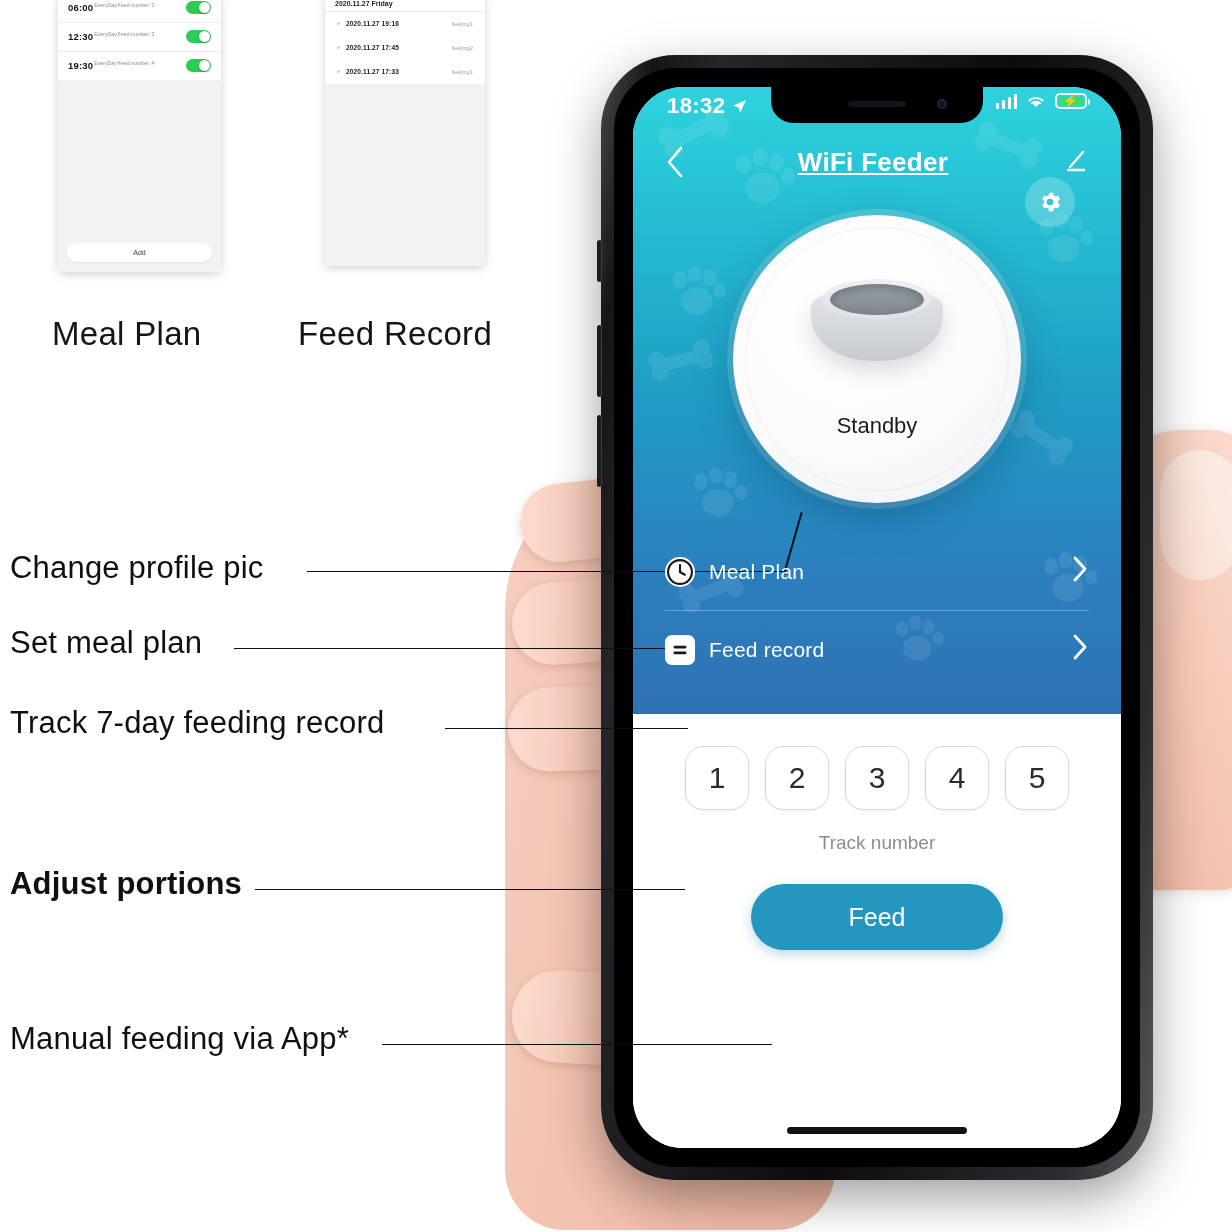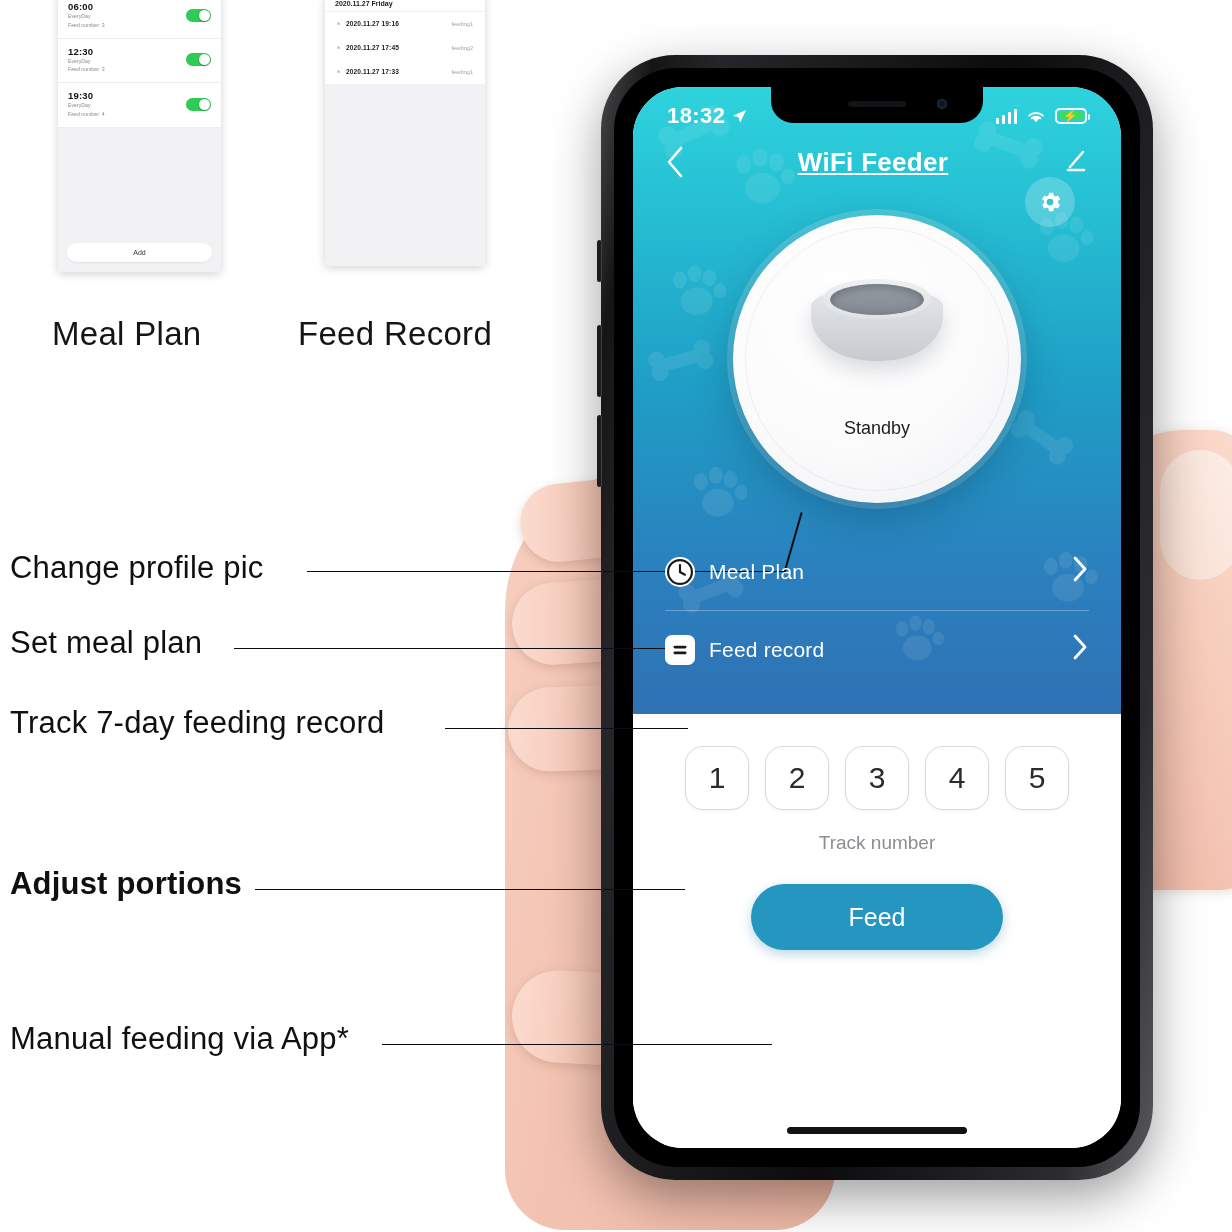--- a/index.html
+++ b/index.html
@@ -15,21 +15,21 @@
   
   .thumb{position:absolute;background:#fff;border-radius:4px;overflow:hidden;
          box-shadow:0 2px 10px rgba(0,0,0,.18);}
   .thumb-meal{left:58px;top:-6px;width:163px;height:278px;}
   .thumb-rec{left:325px;top:-6px;width:160px;height:272px;}
 
   .mp-body{position:absolute;inset:0;background:#f2f2f4;display:flex;flex-direction:column;}
   .mp-list{background:#fff;}
   .mp-row{display:flex;align-items:center;justify-content:space-between;
           padding:7px 10px 8px 10px;border-bottom:1px solid #ececee;}
-  .mp-left{display:flex;flex-direction:column;gap:1px;}
+  .mp-left{display:flex;flex-direction:row;gap:1px;}
   .mp-time{font-size:9.5px;font-weight:bold;color:#111;letter-spacing:.2px;}
   .mp-sub{font-size:5.2px;color:#8a8a8f;line-height:1.5;}
   .toggle{width:25px;height:13px;border-radius:7px;background:#2ecc55;position:relative;flex:none;
           box-shadow:inset 0 0 1px rgba(0,0,0,.12);}
   .toggle::after{content:"";position:absolute;right:1px;top:1px;width:11px;height:11px;border-radius:50%;
           background:#fff;box-shadow:0 1px 2px rgba(0,0,0,.3);}
   .mp-spacer{flex:1;background:#f2f2f4;}
   .mp-addwrap{padding:8px 9px 10px 9px;background:#f2f2f4;}
   .mp-add{background:#fff;border-radius:16px;text-align:center;padding:6px 0;
           font-size:7px;color:#333;box-shadow:0 1px 2px rgba(0,0,0,.08);}
@@ -100,21 +100,21 @@
   .notch .cam{position:absolute;right:36px;top:12px;width:10px;height:10px;border-radius:50%;
          background:#0e1722;box-shadow:inset 0 0 3px #2a4a63;}
 
   
   .top-area{
     position:relative;
     background:linear-gradient(180deg,#2ed3dd 0%,#25bcd2 22%,#1f9ec6 48%,#2b7fbd 78%,#2f72b4 100%);
     padding-top:0;
   }
   .watermark{position:absolute;inset:0;opacity:.085;pointer-events:none;}
-  .statusbar{display:flex;align-items:center;justify-content:space-between;
+  .statusbar{display:flex;align-items:flex-start;justify-content:space-between;
              height:52px;padding:6px 34px 0 34px;box-sizing:border-box;color:#fff;gap:20px;}
   .clock{font-size:22px;font-weight:bold;letter-spacing:.4px;display:flex;align-items:center;gap:7px;}
   .status-right{display:flex;align-items:center;gap:9px;}
   .bars{display:flex;align-items:flex-end;gap:2.5px;height:16px;}
   .bars i{display:block;width:3.5px;background:#fff;border-radius:1px;}
   .bars i:nth-child(1){height:6px}.bars i:nth-child(2){height:9px}
   .bars i:nth-child(3){height:12px}.bars i:nth-child(4){height:15px}
   .batt{width:32px;height:16px;border:2px solid rgba(255,255,255,.95);border-radius:5px;position:relative;
         padding:2px;box-sizing:border-box;}
   .batt::after{content:"";position:absolute;right:-5px;top:4px;width:2.5px;height:6px;background:rgba(255,255,255,.9);
@@ -141,21 +141,21 @@
   .bowl{position:absolute;left:50%;top:58px;transform:translateX(-50%);width:148px;height:92px;}
   .bowl-body{position:absolute;left:8px;top:14px;width:132px;height:74px;
     background:linear-gradient(180deg,#e6e8eb 0%,#d7dade 45%,#c7cbd0 100%);
     border-radius:50% 50% 46% 46%/26% 26% 60% 60%;
     box-shadow:0 10px 20px rgba(90,100,115,.22);}
   .bowl-rim{position:absolute;left:20px;top:6px;width:108px;height:40px;border-radius:50%;
     background:linear-gradient(180deg,#eef0f2,#dfe2e6);}
   .bowl-hole{position:absolute;left:27px;top:11px;width:94px;height:31px;border-radius:50%;
     background:linear-gradient(180deg,#9aa1a9,#7f868e);
     box-shadow:inset 0 4px 8px rgba(0,0,0,.25);}
-  .standby{position:absolute;left:0;right:0;bottom:64px;text-align:center;font-size:18px;color:#1c1c1e;}
+  .standby{position:absolute;left:0;right:0;bottom:64px;text-align:center;font-size:22px;color:#1c1c1e;}
 
   .menu{padding:0 32px;position:relative;z-index:2;}
   .menu-row{display:flex;align-items:center;padding:22px 0;}
   .menu-ico{width:30px;height:30px;border-radius:7px;background:#fff;display:flex;align-items:center;
             justify-content:center;flex:none;margin-right:14px;}
   .menu-ico.circ{border-radius:50%;}
   .menu-label{color:#fff;font-size:21px;flex:1;letter-spacing:.2px;}
   .chev{color:#fff;font-size:27px;font-weight:300;line-height:1;}
   .divider{height:1px;background:rgba(255,255,255,.3);}
 

